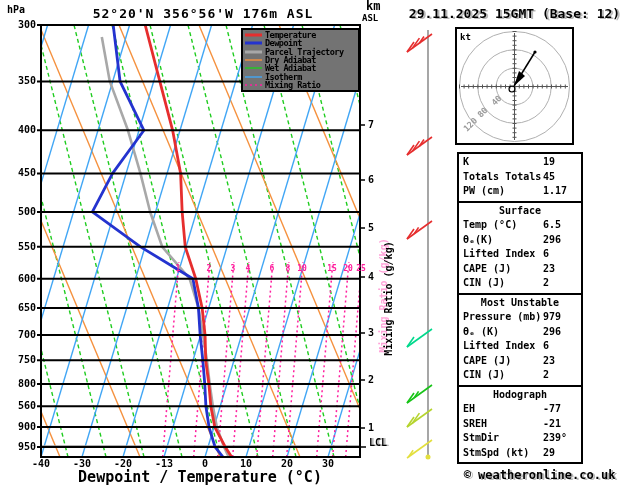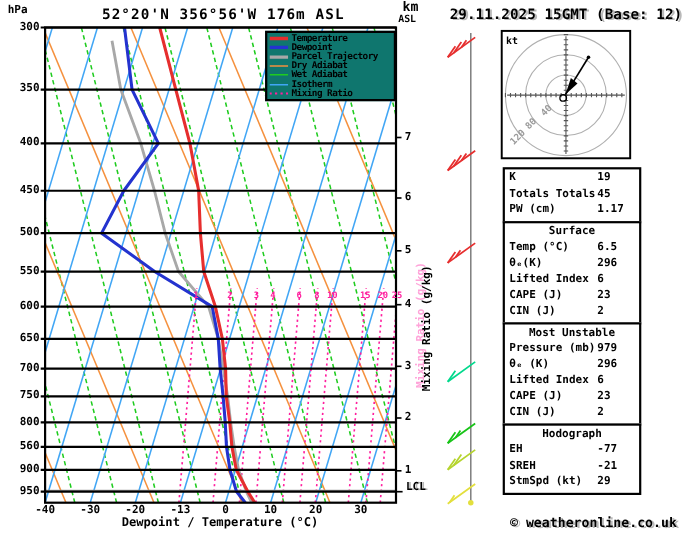--- a/index.html
+++ b/index.html
@@ -7,27 +7,27 @@
          font-family:"DejaVu Sans Mono",monospace;font-weight:bold;color:#000;}
   .abs{position:absolute;}
   #station-title{left:38px;top:6px;width:330px;text-align:center;font-size:13px;letter-spacing:1px;white-space:nowrap;}
   #date-title{left:400px;top:6px;width:229px;text-align:center;font-size:13px;white-space:nowrap;
               text-shadow:2px 1px 0 #b9b9b9;}
   #hpa-label{left:7px;top:4px;font-size:10px;}
   #km-label{left:366px;top:1px;font-size:12px;line-height:10px;}
   #asl-label{left:362px;top:13px;font-size:9px;line-height:10px;}
   .plabel{width:30px;text-align:right;font-size:10px;line-height:10px;}
   .xlabel{width:34px;text-align:center;font-size:10px;line-height:10px;}
-  #x-title{left:60px;top:468px;width:280px;text-align:center;font-size:11px;white-space:nowrap;}
+  #x-title{left:60px;top:468px;width:280px;text-align:center;font-size:15px;white-space:nowrap;}
   .kmlabel{font-size:10px;line-height:10px;}
   #lcl-label{font-size:10px;line-height:10px;color:#000;text-shadow:2px 0 0 #b5b5b5;}
   .mixlabel{font-size:8px;line-height:8px;color:#ff1f9e;transform:translateX(-50%);}
   #mix-axis-label{left:326px;top:293px;width:124px;text-align:center;font-size:10px;
       transform:rotate(-90deg);color:#000;text-shadow:3px -5px 0 #ffa3d9;white-space:nowrap;}
-  #legend{left:241px;top:28px;width:119px;border:2px solid #000;background:#0f766e;padding:1px 0 1px 2px;box-sizing:border-box;}
+  #legend{left:241px;top:28px;width:119px;border:2px solid #000;background:#737373;padding:1px 0 1px 2px;box-sizing:border-box;}
   .legrow{display:flex;align-items:center;height:8.3px;}
   .legswatch{width:17px;margin-right:3px;flex:0 0 17px;}
   .leglabel{font-size:8.5px;white-space:nowrap;letter-spacing:-0.5px;}
   #stats{left:457px;top:152px;width:126px;}
   .statbox{border:2px solid #000;background:#fff;box-sizing:border-box;padding:1px 0 2px 0;margin-top:-2px;}
   .statbox:first-child{margin-top:0;}
   .stathead{text-align:center;font-size:10px;line-height:14.5px;}
   .statrow{display:flex;font-size:10px;line-height:14.5px;padding-left:4px;}
   .statlabel{flex:1 1 auto;white-space:nowrap;}
   .statvalue{flex:0 0 38px;text-align:left;white-space:nowrap;}
@@ -411,19 +411,23 @@
         <div class="stathead">Hodograph</div>
         <div class="statrow">
           <span class="statlabel">EH</span>
           <span class="statvalue">-77</span>
         </div>
         <div class="statrow">
           <span class="statlabel">SREH</span>
           <span class="statvalue">-21</span>
         </div>
         <div class="statrow">
+          <span class="statlabel">StmDir</span>
+          <span class="statvalue">239°</span>
+        </div>
+        <div class="statrow">
           <span class="statlabel">StmSpd (kt)</span>
           <span class="statvalue">29</span>
         </div>
       </div>
     </div>
   <div id="footer" class="abs">© weatheronline.co.uk</div>
 </div>
 
 </body></html>

